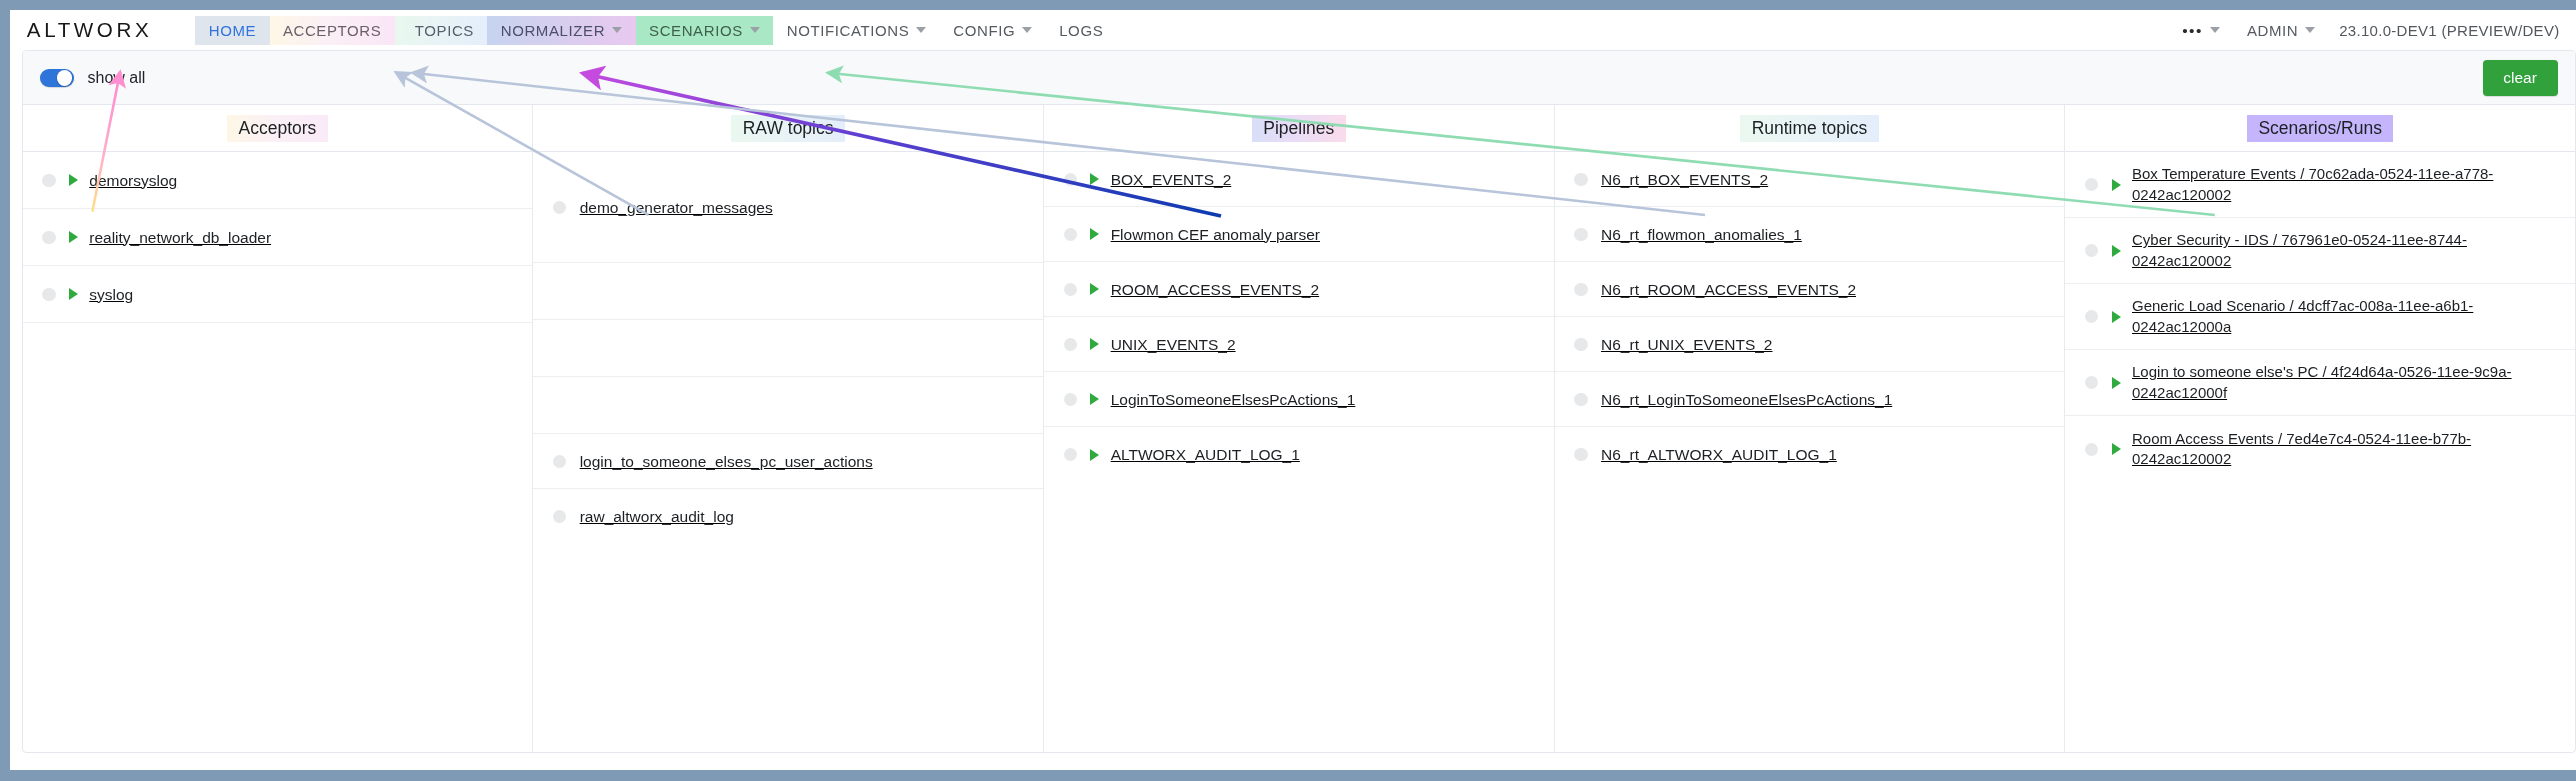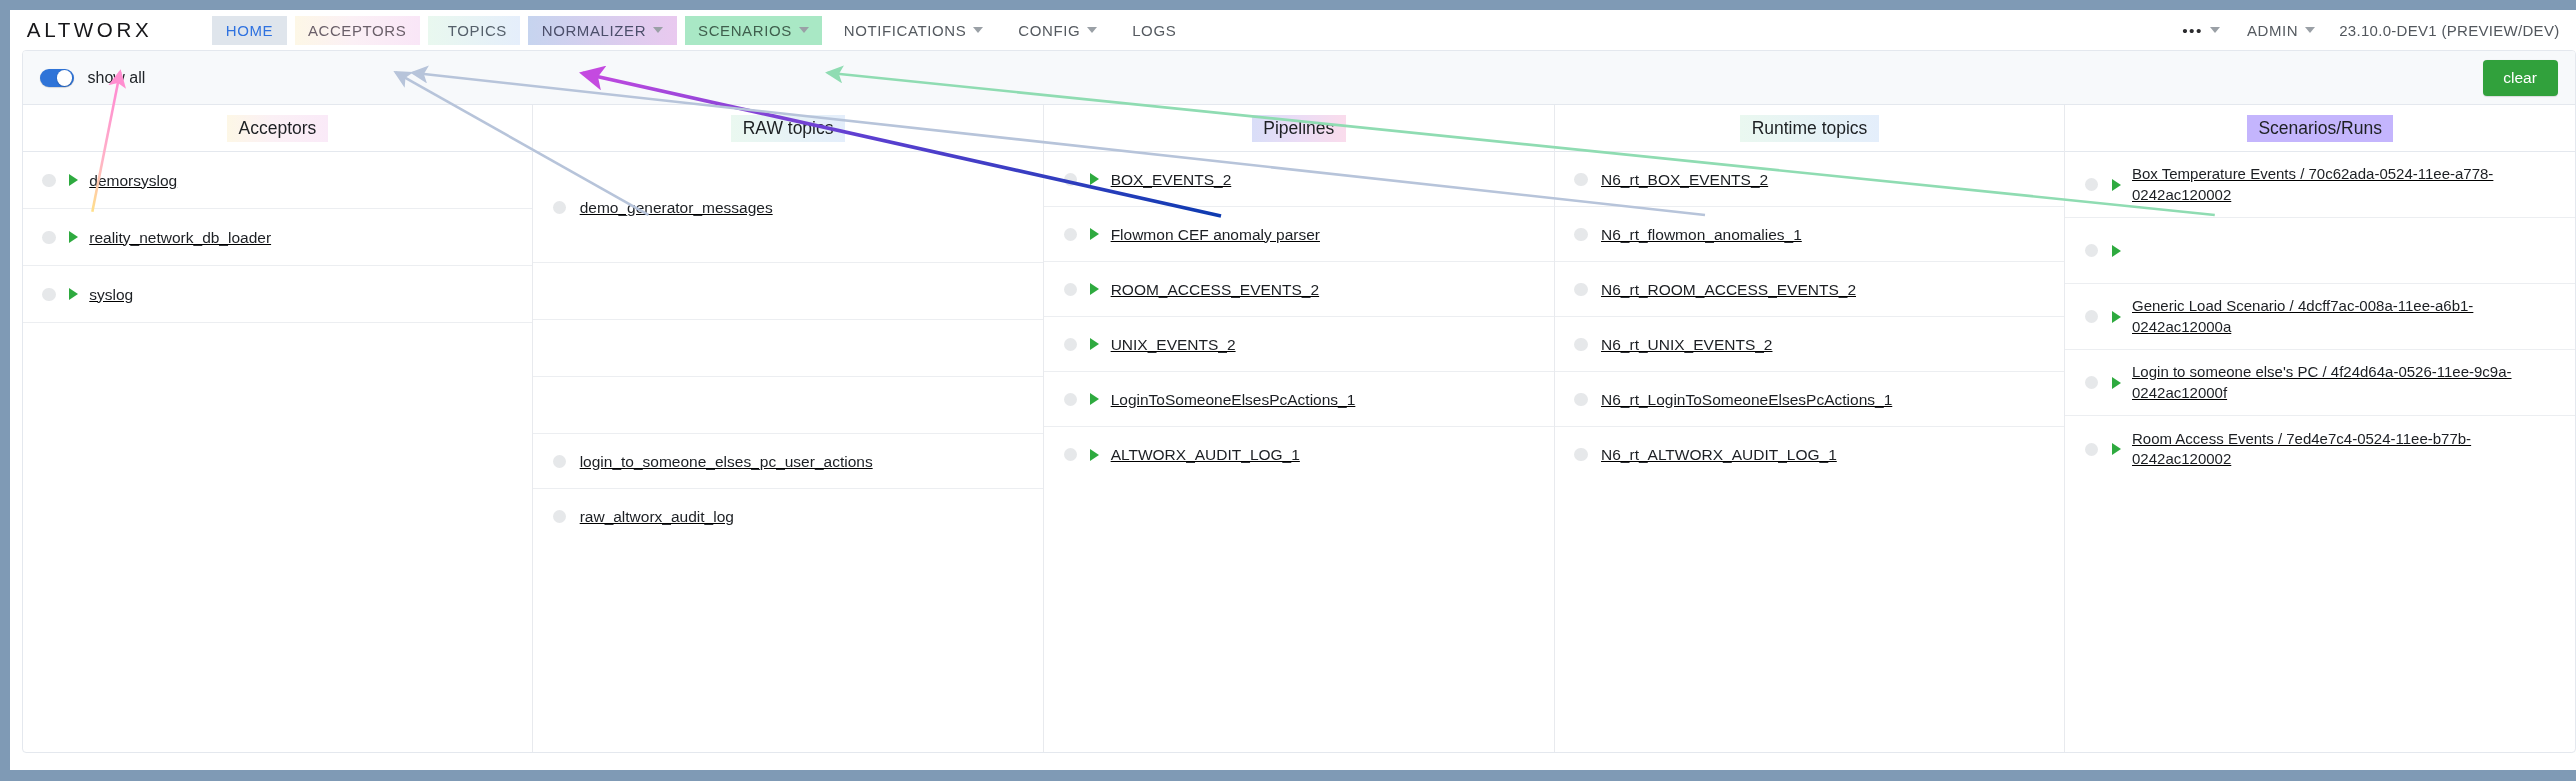--- a/index.html
+++ b/index.html
@@ -31,22 +31,22 @@
     font-size:20.6px;
     letter-spacing:3.6px;
     font-weight:400;
     color:#17171a;
     font-family:"Liberation Sans", sans-serif;
     white-space:nowrap;
   }
   .nav-items{
     display:flex;
     align-items:center;
-    margin-left:60px;
-    gap:8px;
+    margin-left:43px;
+    gap:0px;
   }
   .nav-item{
     position:relative;
     font-size:15px;
     letter-spacing:0.6px;
     color:#555a60;
     padding:6.2px 13.4px;
     white-space:nowrap;
     cursor:pointer;
     display:flex;align-items:center;gap:7.2px;
@@ -380,20 +380,21 @@
         </div>
         <div class="rows">
           <div class="row" style="height:66px">
             <span class="bullet"></span>
             <span class="play"></span>
             <span class="row-label small">Box Temperature Events / 70c62ada-0524-11ee-a778-0242ac120002</span>
           </div>
           <div class="row" style="height:66px">
             <span class="bullet"></span>
             <span class="play"></span>
+            <span class="row-label small">Cyber Security - IDS / 767961e0-0524-11ee-8744-0242ac120002</span>
           </div>
           <div class="row" style="height:66px">
             <span class="bullet"></span>
             <span class="play"></span>
             <span class="row-label small">Generic Load Scenario / 4dcff7ac-008a-11ee-a6b1-0242ac12000a</span>
           </div>
           <div class="row" style="height:66px">
             <span class="bullet"></span>
             <span class="play"></span>
             <span class="row-label small">Login to someone else's PC / 4f24d64a-0526-11ee-9c9a-0242ac12000f</span>

